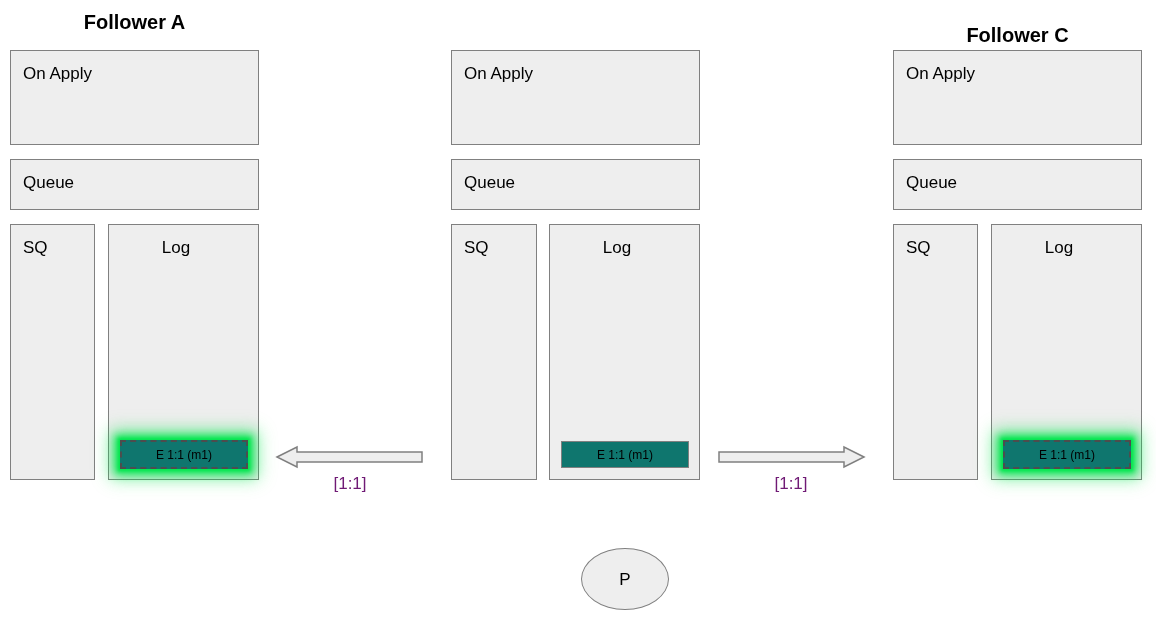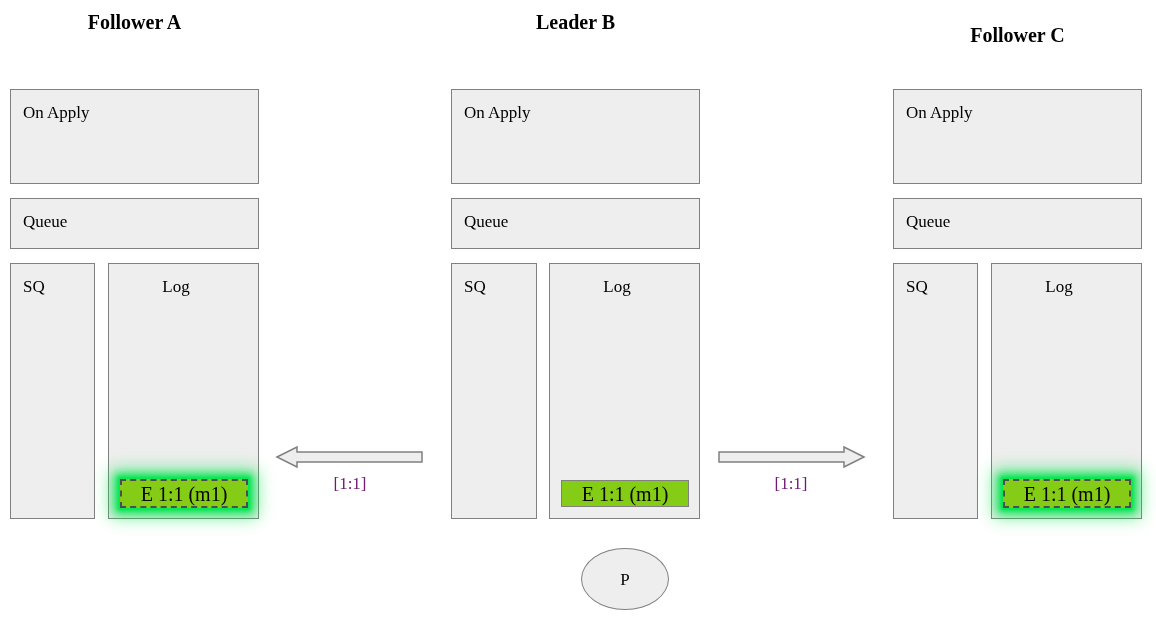--- a/index.html
+++ b/index.html
@@ -10,37 +10,35 @@
   body {
     font-family: "Liberation Sans", sans-serif;
     -webkit-font-smoothing: antialiased;
   }
   #canvas {
     position: relative;
     width: 1156px;
     height: 637px;
     background: #ffffff;
     overflow: hidden;
-    font-family: Liberation Serif, serif;
   }
   .node-title {
     position: absolute;
     font-size: 20px;
     font-weight: bold;
     color: #000000;
     text-align: center;
     white-space: nowrap;
     line-height: 1;
   }
   .box {
     position: absolute;
     background: #eeeeee;
     border: 1px solid #808080;
     box-sizing: border-box;
-    margin-top: 39px;
   }
   .box-label {
     position: absolute;
     font-size: 17px;
     color: #000000;
     line-height: 1;
     white-space: nowrap;
   }
   .label-left {
     left: 12px;
@@ -49,22 +47,22 @@
   .label-center {
     left: 0;
     right: 15px;
     top: 14px;
     text-align: center;
   }
   
   .entry {
     position: absolute;
     box-sizing: border-box;
-    background: #84cc16;
-    font-size: 20px;
+    background: #0f766e;
+    font-size: 12px;
     color: #000000;
     display: flex;
     align-items: center;
     justify-content: center;
     line-height: 1;
   }
   .entry.solid {
     border: 1px solid #808080;
   }
   .entry.highlight {
@@ -130,21 +128,20 @@
     <div class="entry highlight" style="left:11px; top:215px; width:128px; height:29px;">E 1:1 (m1)</div>
   </div>
 
   <div class="block-arrow" style="left:277px; top:446px; width:146px; height:22px;">
     <svg width="146" height="22" viewBox="0 0 146 22">
       <polygon points="0,11 20,1 20,6 145,6 145,16 20,16 20,21" fill="#eeeeee" stroke="#808080" stroke-width="1.5" stroke-linejoin="miter"></polygon>
     </svg>
   </div>
   <div class="arrow-label" style="left:277px; top:475px; width:146px;">[1:1]</div>
 
-  <div class="node-title" style="left:451px; top:12px; width:249px;">Leader B</div>
 
   <div class="box" style="left:451px; top:50px; width:249px; height:95px;">
     <div class="box-label label-left">On Apply</div>
   </div>
 
   <div class="box" style="left:451px; top:159px; width:249px; height:51px;">
     <div class="box-label label-left">Queue</div>
   </div>
 
   <div class="box" style="left:451px; top:224px; width:86px; height:256px;">

